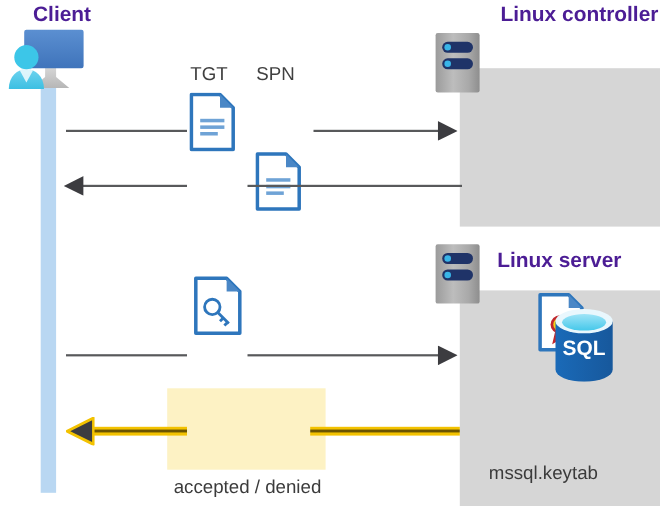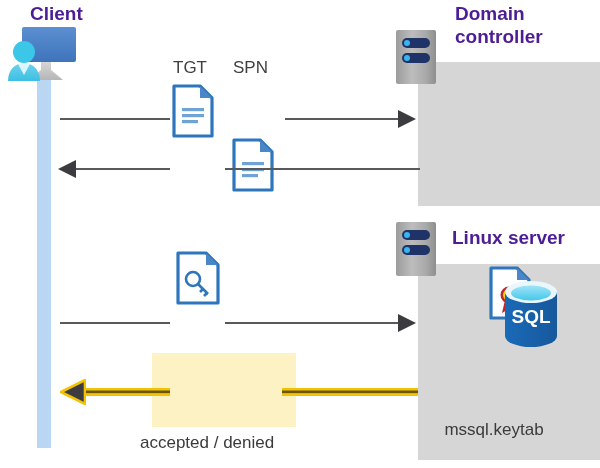--- a/index.html
+++ b/index.html
@@ -32,21 +32,21 @@
   
   #yellow-box{left:152px;top:353px;width:144px;height:74px;background:#fdf2c4;}
   
   .ybar{height:8px;background:linear-gradient(#f3c200 0%,#f3c200 25%,#6b5400 38%,#6b5400 58%,#f3c200 70%,#f3c200 100%);}
   
   .doc{position:relative;}
   .doc svg{display:block;}
   .lbl{font-size:17px;color:#404040;line-height:20px;}
   #tgt-label{left:173px;top:58px;}
   #spn-label{left:233px;top:58px;}
-  #accepted-denied{left:140px;top:433px;width:170px;font-size:17px;color:#3b3b3b;}
+  #accepted-denied{left:140px;top:433px;width:170px;text-align:center;font-size:17px;color:#3b3b3b;}
   #keytab-label{left:418px;top:420px;width:152px;text-align:center;font-size:17px;color:#3b3b3b;}
 </style>
 </head>
 <body>
 
 <div class="abs panel" id="dc-panel"></div>
 
 <div class="abs panel" id="linux-panel"></div>
 
 <div class="abs" id="client-lifeline"></div>
@@ -74,21 +74,21 @@
 
     <path d="M2 57 c0 -12 8 -18 16 -18 c8 0 16 6 16 18 z" fill="url(#bodyG)"></path>
 
     <path d="M12 40 l6 11 l6 -11 l-4 -2 h-4 z" fill="#eaf8fd" opacity="0.9"></path>
 
     <circle cx="18" cy="28" r="11" fill="#3cc6e8"></circle>
   </svg>
 </div>
 
 <div class="abs hdr" id="client-title">Client</div>
-<div class="abs hdr" id="dc-title">Domain controller</div>
+<div class="abs hdr" id="dc-title">Linux controller</div>
 <div class="abs hdr" id="linux-title">Linux server</div>
 
 <div class="abs rack" id="dc-rack">
   <div class="led a"></div>
   <div class="led b"></div>
 </div>
 <div class="abs rack" id="linux-rack">
   <div class="led a"></div>
   <div class="led b"></div>
 </div>

